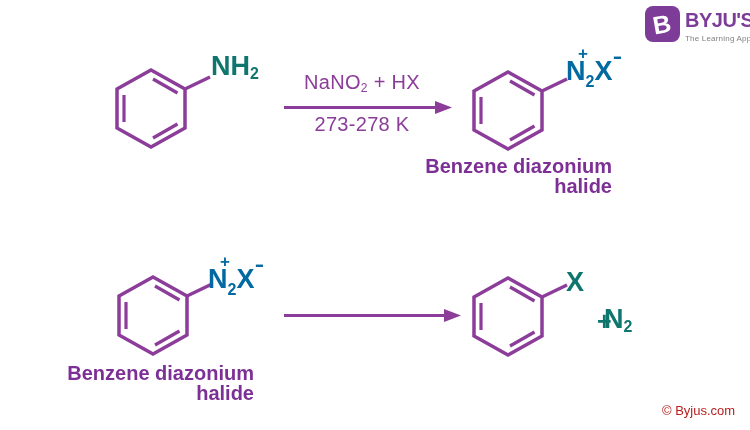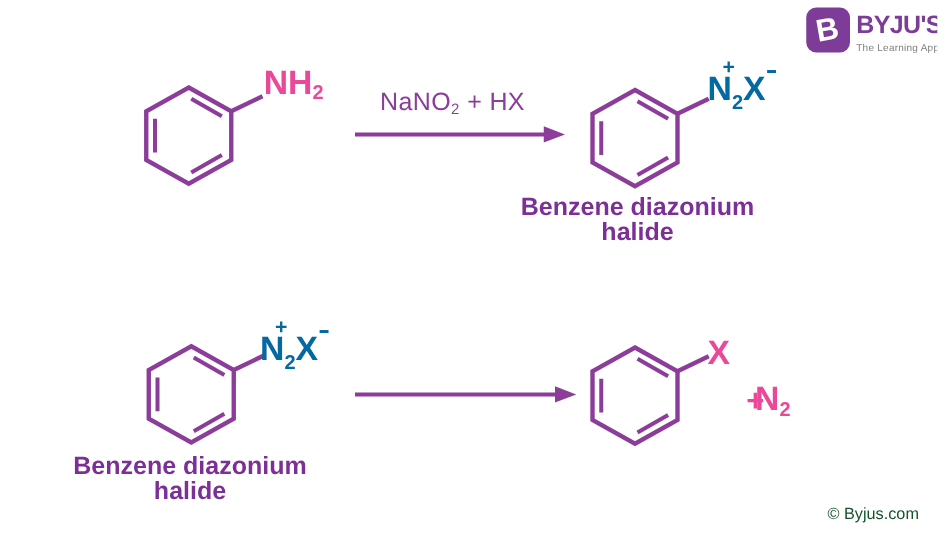--- a/index.html
+++ b/index.html
@@ -1,49 +1,49 @@
 <!DOCTYPE html>
 <html><head>
 <meta charset="utf-8">
 <style>
   html,body{margin:0;padding:0;background:#fff;}
   .canvas{position:relative;width:750px;height:430px;background:#ffffff;overflow:hidden;
           font-family:"Liberation Sans",sans-serif;}
   svg.struct{position:absolute;overflow:visible;}
 
   
-  .formula{position:absolute;font-weight:bold;color:#ec4899;line-height:1;white-space:nowrap;}
+  .formula{position:absolute;font-weight:bold;color:#0f766e;line-height:1;white-space:nowrap;}
   .f27{font-size:27px;}
   .f25{font-size:25px;}
   .formula sub{font-size:0.59em;vertical-align:-0.28em;font-weight:bold;}
 
   
   .dz{position:absolute;font-weight:bold;color:#0369a1;font-size:27px;line-height:1;white-space:nowrap;}
   .dz sub{font-size:16px;vertical-align:-7px;font-weight:bold;}
   .dz .scr{position:absolute;line-height:1;}
   .dz .plus{top:-13px;left:12px;font-size:17px;}
   .dz .minus{top:-12px;left:48px;font-size:20px;transform:scaleX(1.4);}
 
   
   .cond{position:absolute;color:#8b3d99;font-size:20px;line-height:1;text-align:center;
         white-space:nowrap;letter-spacing:0.3px;}
   .cond sub{font-size:0.6em;vertical-align:-0.25em;}
 
   
-  .rxnlabel{position:absolute;color:#7c2f94;font-weight:bold;font-size:20px;line-height:20px;text-align:center;}
+  .rxnlabel{position:absolute;color:#7c2f94;font-weight:bold;font-size:20px;line-height:20px;text-align:right;}
 
   
   .brand{position:absolute;left:645px;top:6px;display:flex;gap:5px;}
   .brand-badge{width:35px;height:36px;background:#7c3c98;border-radius:8px;color:#fff;
                display:flex;align-items:center;justify-content:center;font-size:25px;font-weight:bold;}
   .brand-badge span{display:block;transform:rotate(-10deg);}
   .brand-name{color:#7c3c98;font-size:20px;font-weight:bold;letter-spacing:-0.5px;line-height:1;margin-top:4px;}
   .brand-tagline{color:#808080;font-size:8px;margin-top:4px;letter-spacing:0.2px;white-space:nowrap;}
 
-  .copyright{position:absolute;left:662px;top:403px;color:#14532d;font-size:13px;white-space:nowrap;}
+  .copyright{position:absolute;left:662px;top:403px;color:#b91c1c;font-size:13px;white-space:nowrap;}
 </style>
 </head>
 <body>
 
 <div class="canvas">
 
   <svg class="struct" style="left:114px;top:67px" width="106" height="84" viewBox="0 0 106 84">
     <polygon points="37,3 71,22 71,61 37,80 3,61 3,22" fill="none" stroke="#8b3d99" stroke-width="3.5"></polygon>
     <line x1="39" y1="12" x2="63.5" y2="26" stroke="#8b3d99" stroke-width="3.2"></line>
     <line x1="10" y1="28" x2="10" y2="55" stroke="#8b3d99" stroke-width="3.2"></line>
@@ -55,20 +55,21 @@
     <span>NH</span><sub>2</sub>
   </div>
 
   <div class="cond" style="left:282px;top:72px;width:160px">
     <span>NaNO</span><sub>2</sub><span> + HX</span>
   </div>
   <svg class="struct" style="left:284px;top:100px" width="168" height="15" viewBox="0 0 168 15">
     <line x1="0" y1="7.5" x2="153" y2="7.5" stroke="#8b3d99" stroke-width="3.2"></line>
     <polygon points="151,1 168,7.5 151,14" fill="#8b3d99"></polygon>
   </svg>
+  <div class="cond" style="left:282px;top:114px;width:160px">273-278 K</div>
 
   <svg class="struct" style="left:471px;top:69px" width="106" height="84" viewBox="0 0 106 84">
     <polygon points="37,3 71,22 71,61 37,80 3,61 3,22" fill="none" stroke="#8b3d99" stroke-width="3.5"></polygon>
     <line x1="39" y1="12" x2="63.5" y2="26" stroke="#8b3d99" stroke-width="3.2"></line>
     <line x1="10" y1="28" x2="10" y2="55" stroke="#8b3d99" stroke-width="3.2"></line>
     <line x1="39" y1="71" x2="63.5" y2="57" stroke="#8b3d99" stroke-width="3.2"></line>
     <line x1="71" y1="22" x2="96" y2="10" stroke="#8b3d99" stroke-width="3.5"></line>
   </svg>
 
   <div class="dz" style="left:566px;top:58px">

